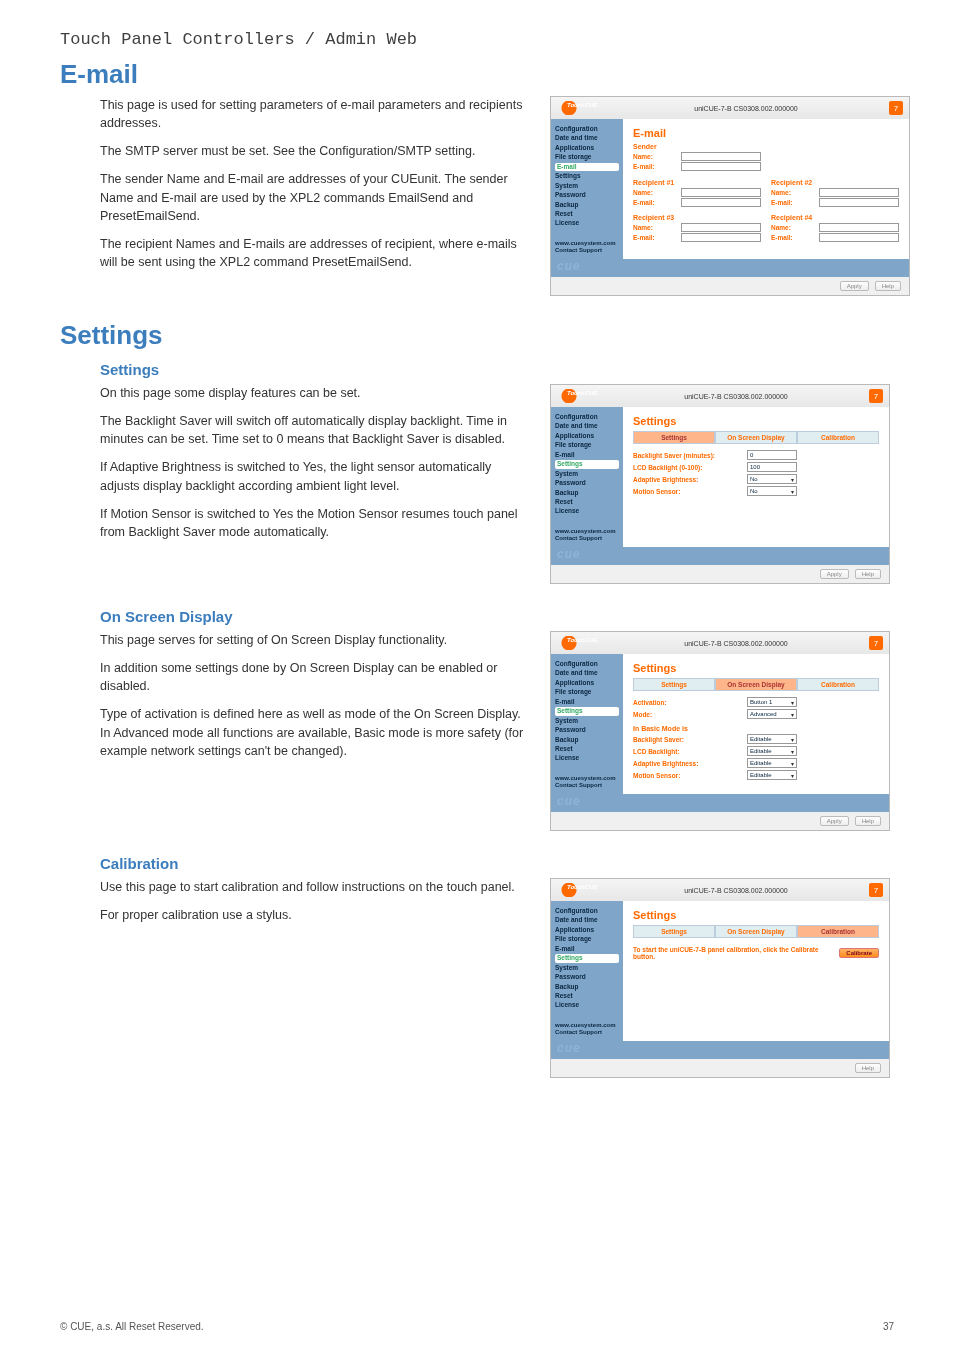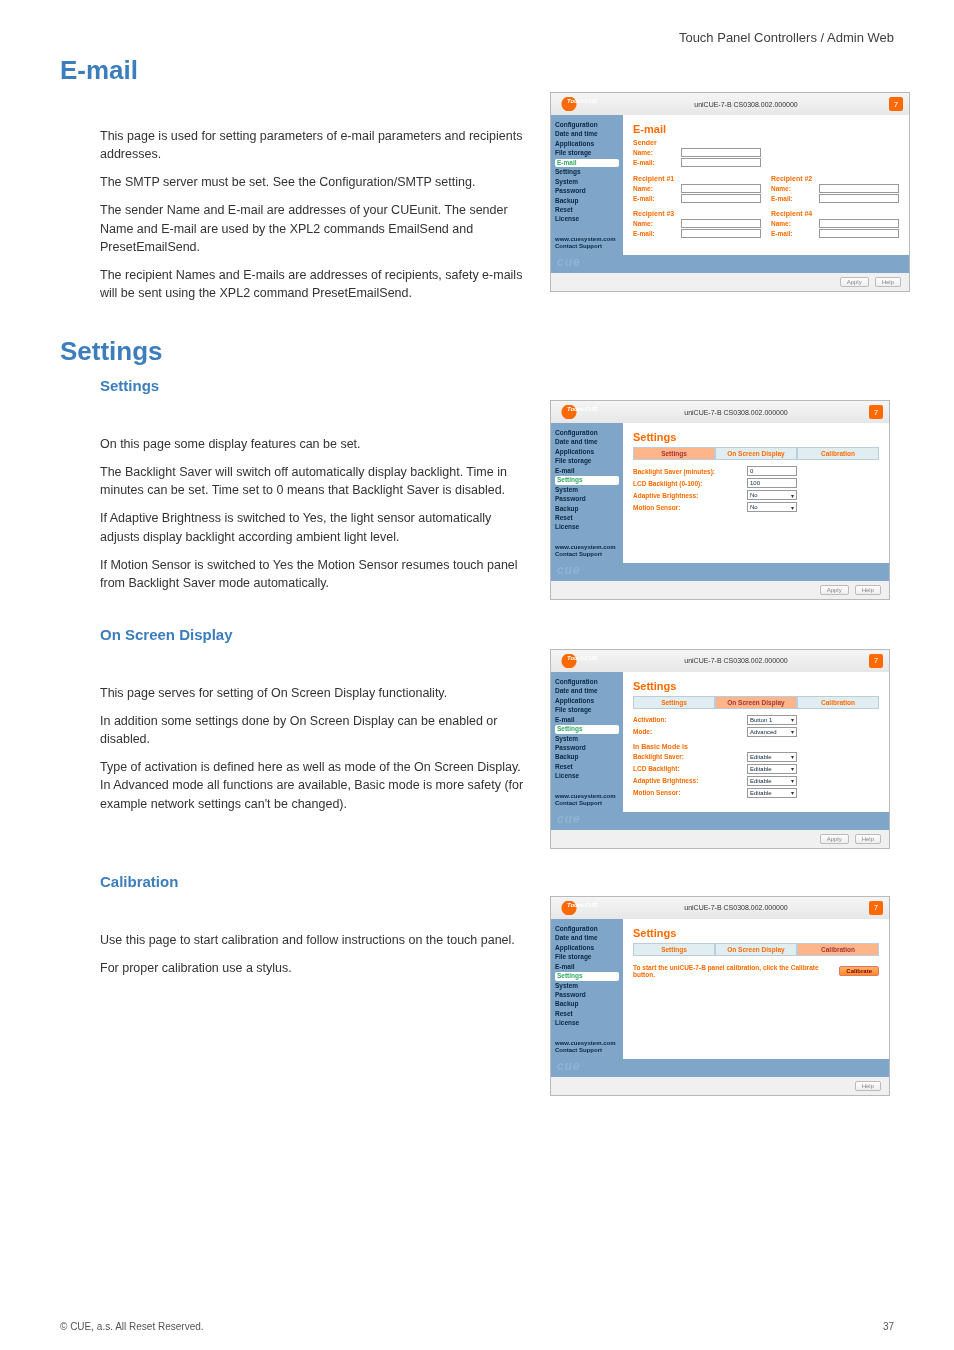--- a/index.html
+++ b/index.html
@@ -1,24 +1,24 @@
 <!DOCTYPE html>
 <html><head>
 <meta charset="utf-8">
 <style>
   * { box-sizing: border-box; margin: 0; padding: 0; }
   html, body { width: 954px; background: #fff; font-family: "Segoe UI", Arial, sans-serif; color: #222; }
   .page { width: 954px; min-height: 1350px; padding: 30px 60px 20px 60px; position: relative; }
-  .top-crumb { text-align: right; font-size: 13px; color: #404040; margin-bottom: 10px; }
+  .top-crumb { font-size: 17px; color: #404040; margin-bottom: 10px; font-family: Liberation Mono, monospace; }
   h1.title { font-size: 26px; font-weight: 600; color: #3b7dbd; margin: 8px 0 6px 0; }
   h2.sub { font-size: 15px; font-weight: 600; color: #3b7dbd; margin: 10px 0 6px 40px; }
   .body-col { margin-left: 40px; width: 430px; }
   .body-col p { font-size: 12.5px; line-height: 1.45; color: #333; margin-bottom: 10px; }
   .row { display: flex; align-items: flex-start; gap: 20px; margin-bottom: 24px; }
-  .row .body-col { flex: 0 0 430px; margin-top: 35px; }
+  .row .body-col { flex: 0 0 430px; }
   .row .shot { flex: 0 0 340px; }
   .shot { border: 1px solid #b9b9b9; font-size: 7px; background: #fff; }
   .shot-head { display: flex; align-items: center; background: linear-gradient(#f5f5f5,#e7e7e7); height: 22px; padding: 0 6px; position: relative; }
   .shot-head .logo { width: 46px; height: 14px; background: radial-gradient(circle at 12px 7px, #ff6a00 0, #ff6a00 7px, transparent 8px); border-radius: 8px; position: relative; }
   .shot-head .logo::after { content: "TouchCUE"; position: absolute; left: 10px; top: 1px; font-size: 6px; color: #fff; font-weight: 700; font-style: italic; }
   .shot-head .dev { flex: 1; text-align: center; font-size: 7px; color: #333; }
   .shot-head .badge { width: 14px; height: 14px; background: #ff6a00; color:#fff; display:flex; align-items:center; justify-content:center; font-size:8px; border-radius:2px;}
   .shot-body { display: flex; min-height: 140px; }
   .shot-nav { width: 72px; background: #7fa6c9; padding: 6px 4px; display: flex; flex-direction: column; gap: 1px; }
   .shot-nav a { font-size: 6.5px; color: #0a2640; font-weight: 700; text-decoration: none; line-height: 1.3; }
@@ -52,21 +52,21 @@
 
 <div class="page">
   <div class="top-crumb">Touch Panel Controllers / Admin Web</div>
 
   <h1 class="title">E-mail</h1>
   <div class="row">
     <div class="body-col">
       <p>This page is used for setting parameters of e-mail parameters and recipients addresses.</p>
       <p>The SMTP server must be set. See the Configuration/SMTP setting.</p>
       <p>The sender Name and E-mail are addresses of your CUEunit. The sender Name and E-mail are used by the XPL2 commands EmailSend and PresetEmailSend.</p>
-      <p>The recipient Names and E-mails are addresses of recipients, safety e-mails will be sent using the XPL2 command PresetEmailSend.</p>
+      <p>The recipient Names and E-mails are addresses of recipient, where e-mails will be sent using the XPL2 command PresetEmailSend.</p>
     </div>
 
     <div class="shot">
       <div class="shot-head">
         <div class="logo"></div>
         <div class="dev">uniCUE-7-B  CS0308.002.000000</div>
         <div class="badge">7</div>
       </div>
       <div class="shot-body">
         <div class="shot-nav">

